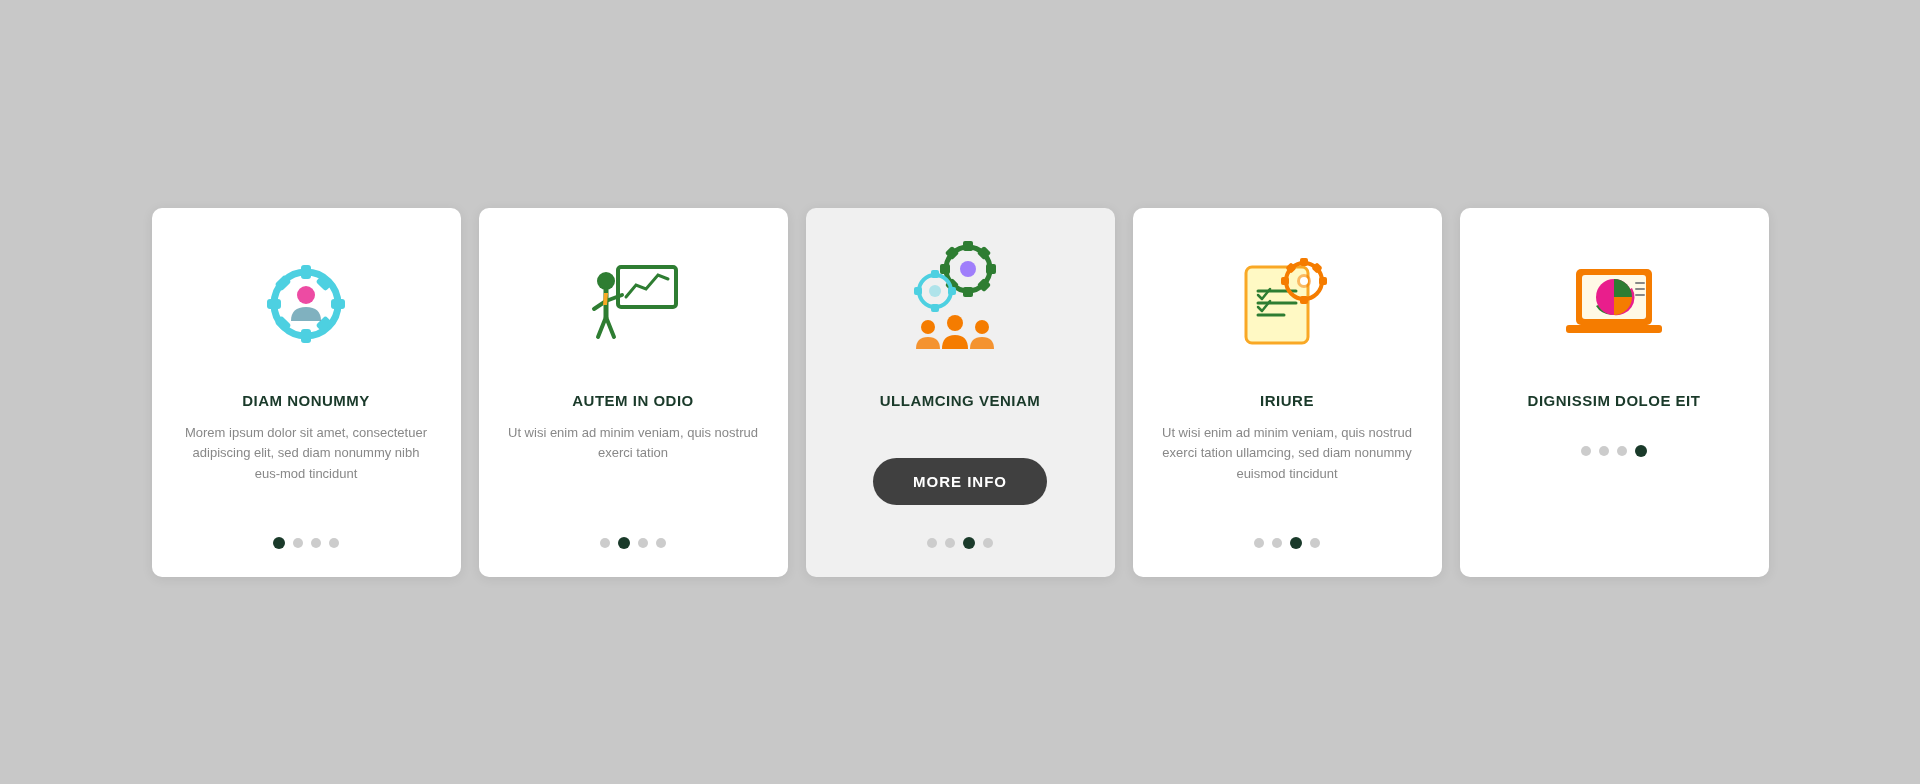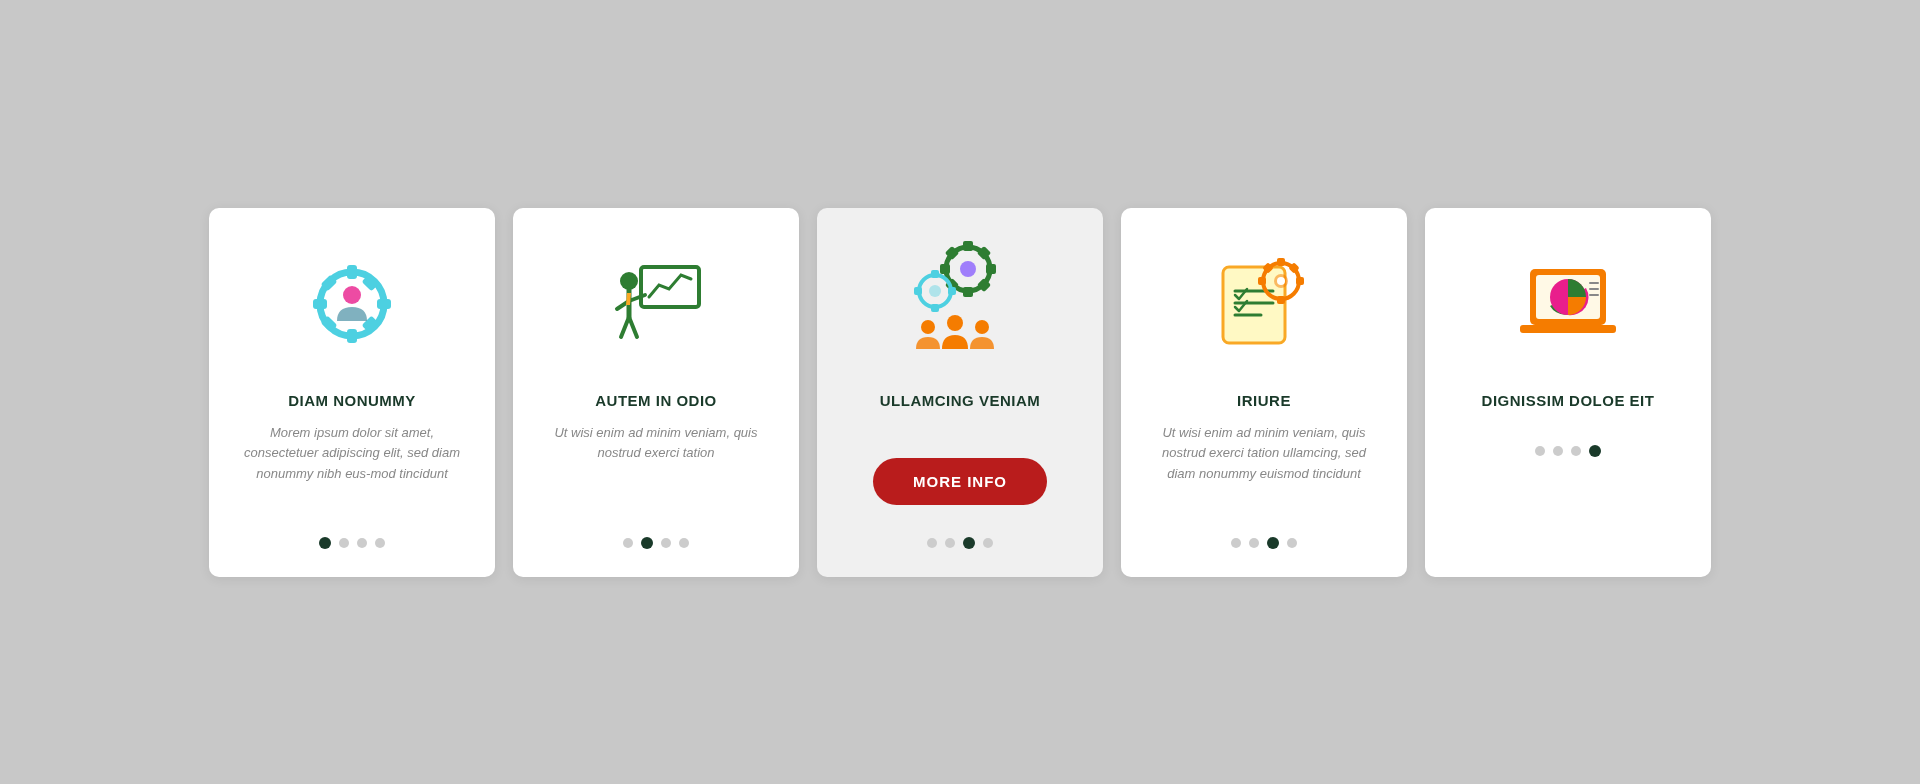--- a/index.html
+++ b/index.html
@@ -14,21 +14,21 @@
     }
     .cards-container {
       display: flex;
       gap: 18px;
       padding: 40px 60px;
       align-items: stretch;
     }
     .card {
       background: #ffffff;
       border-radius: 10px;
-      width: 286px;
+      width: 309px;
       padding: 36px 28px 28px 28px;
       display: flex;
       flex-direction: column;
       align-items: center;
       box-shadow: 0 2px 12px rgba(0,0,0,0.08);
     }
     .card.active {
       background: #f0f0f0;
     }
     .card-icon {
@@ -47,24 +47,23 @@
       margin-bottom: 14px;
       letter-spacing: 0.5px;
       text-transform: uppercase;
     }
     .card-text {
       font-size: 13px;
       color: #888;
       text-align: center;
       line-height: 1.6;
       flex: 1;
-      font-style: italic;
     }
     .more-info-btn {
-      background: #b91c1c;
+      background: #404040;
       color: #fff;
       border: none;
       border-radius: 30px;
       padding: 15px 40px;
       font-size: 15px;
       font-weight: 700;
       letter-spacing: 1px;
       cursor: pointer;
       margin-top: 35px;
       margin-bottom: 10px;

